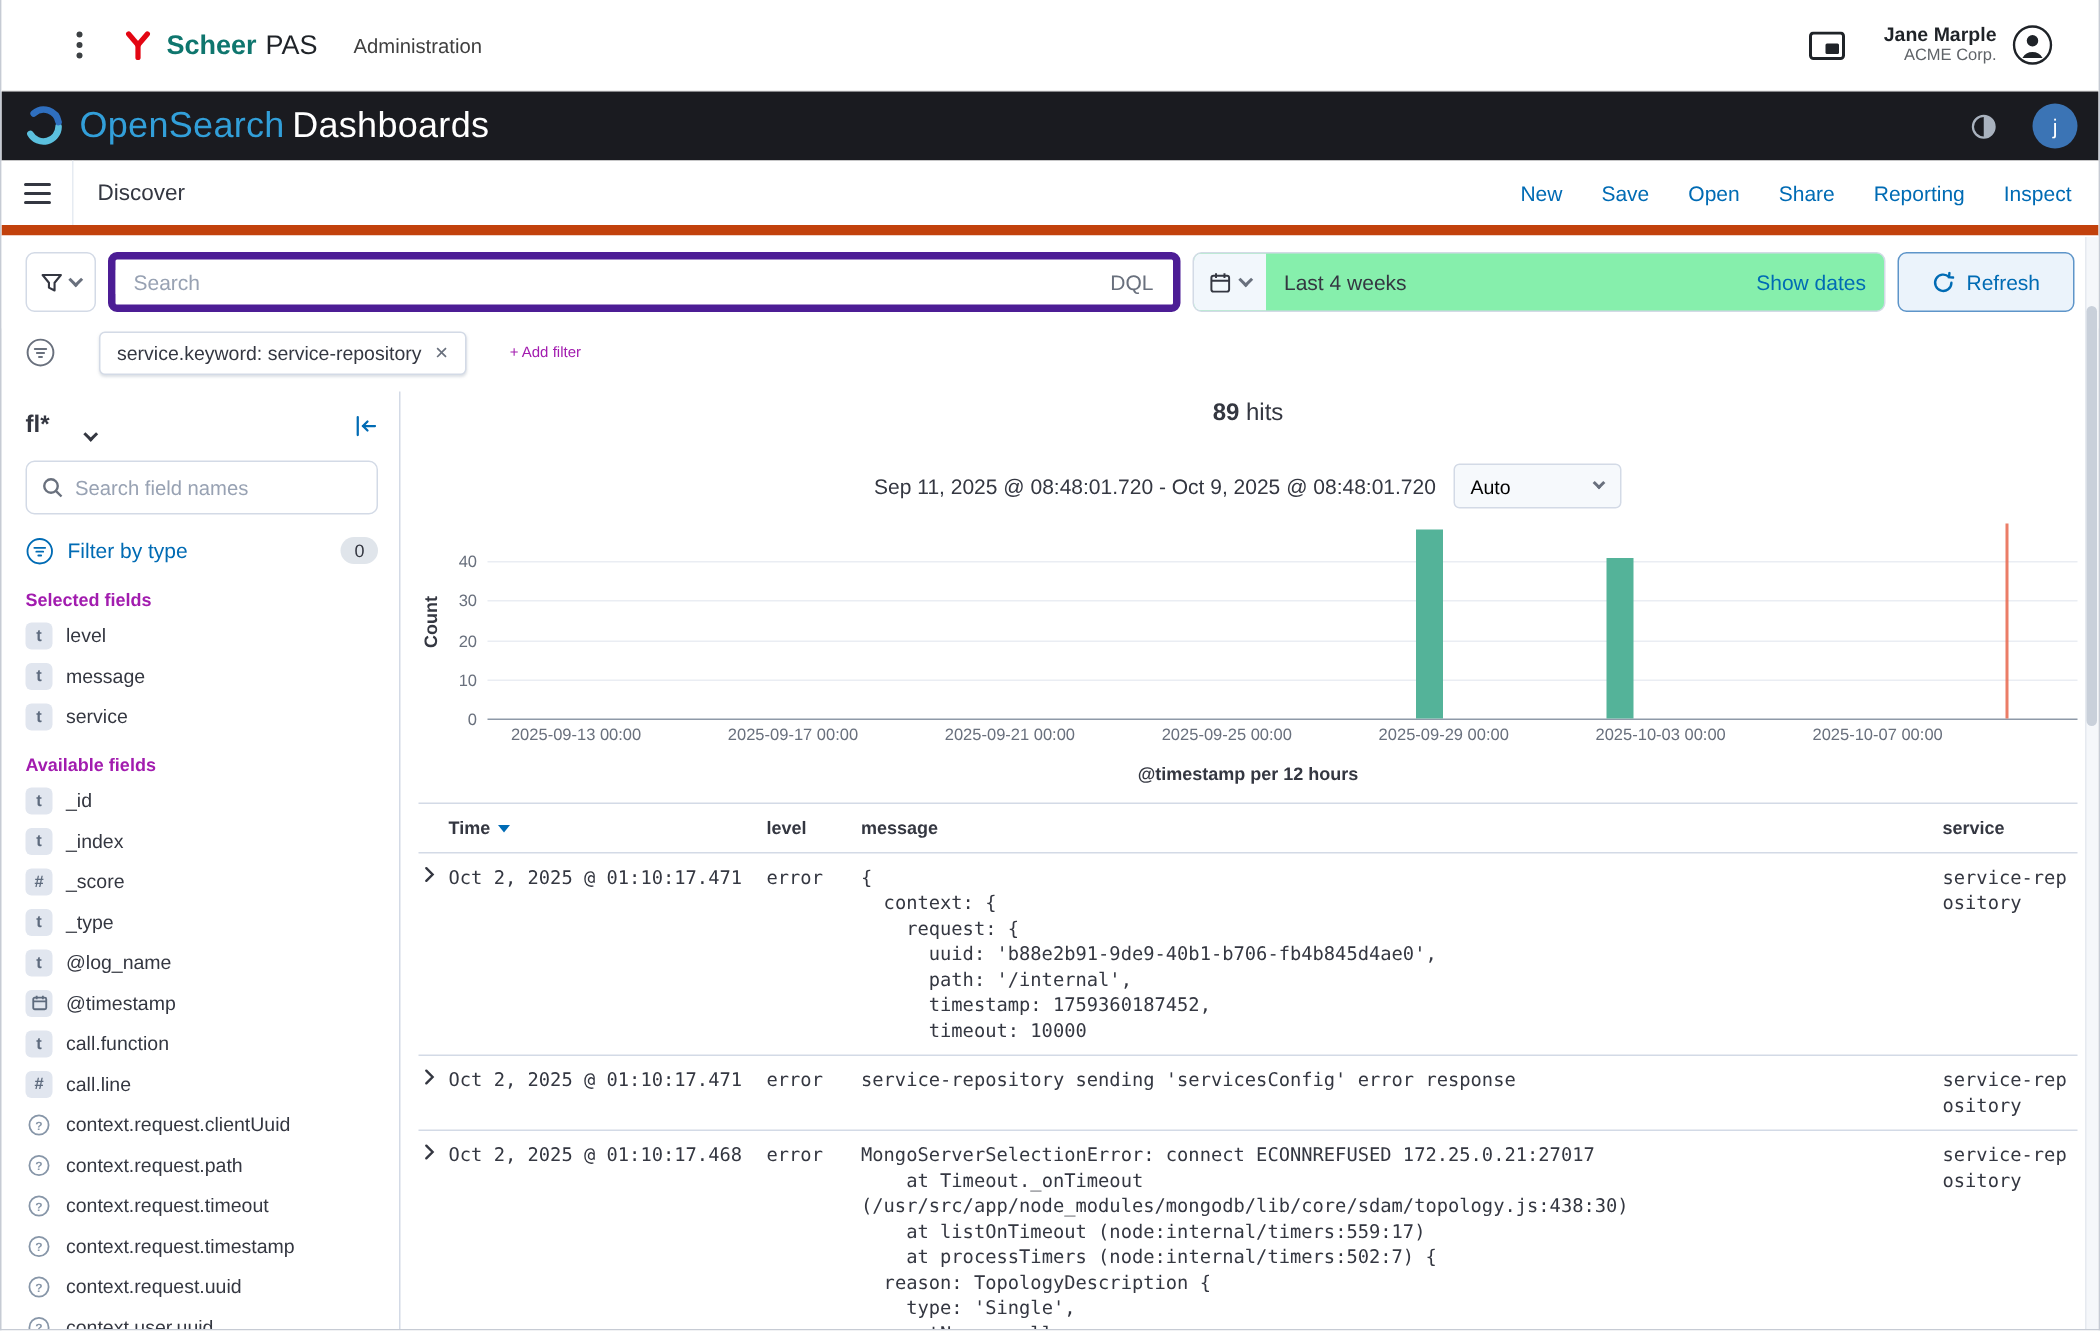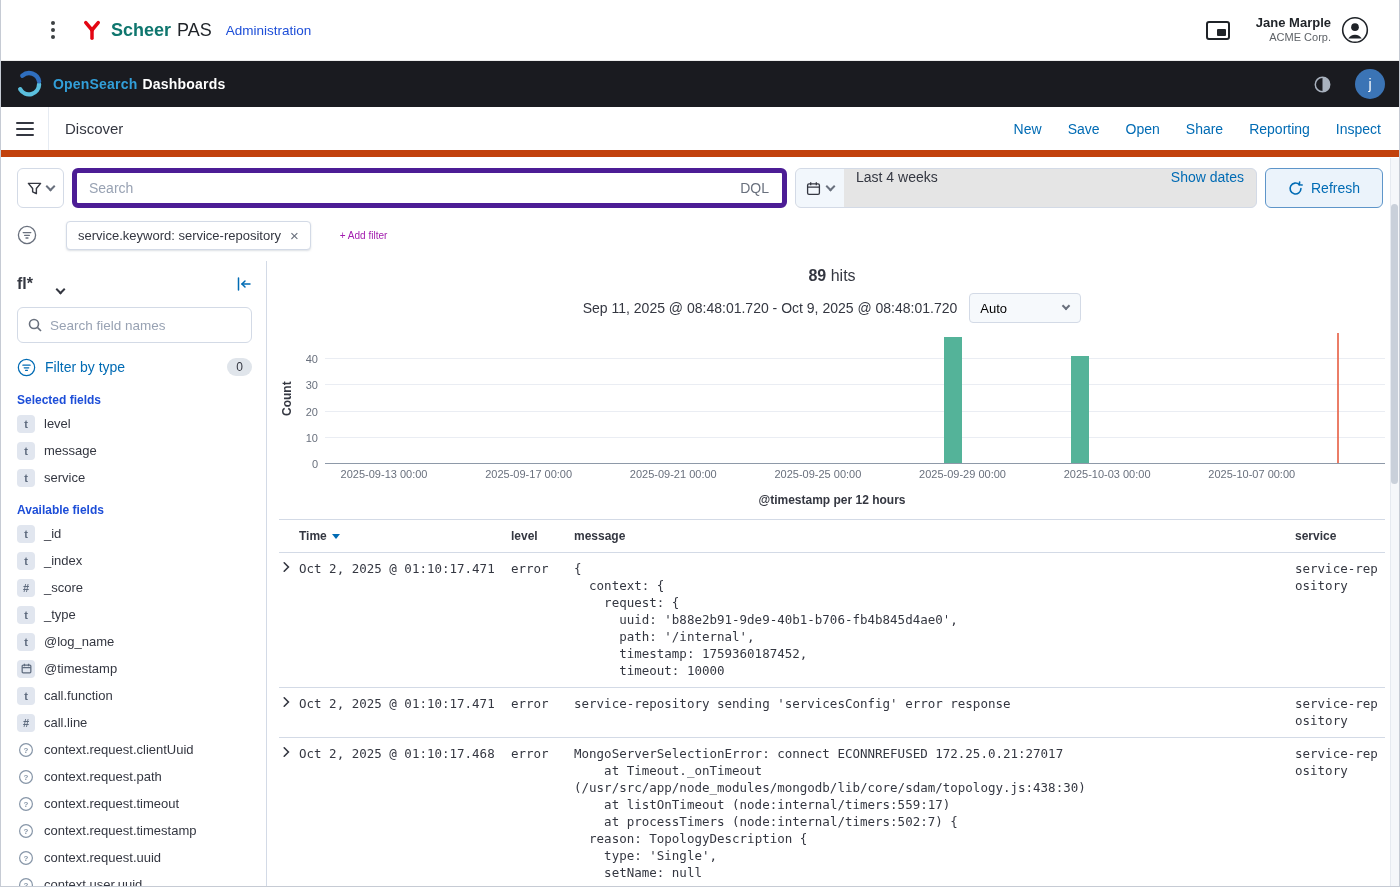--- a/index.html
+++ b/index.html
@@ -9,32 +9,32 @@
     display:flex;flex-direction:column;overflow:hidden;position:relative}
 
   
   .app-bar{height:61px;flex:none;display:flex;align-items:center;padding:0 30px 0 0;
     border-bottom:1px solid #ECECEC;background:#fff}
   .kebab{margin:0 26px 0 50px;display:flex;flex-direction:column;gap:3px;cursor:pointer}
   .kebab i{width:4px;height:4px;border-radius:50%;background:#3C4043;display:block}
   .brand{display:flex;align-items:baseline;gap:6px;margin-left:8px}
   .brand .b1{font-size:18px;font-weight:700;color:#0f766e}
   .brand .b2{font-size:18px;font-weight:400;color:#1F2328}
-  .app-section{margin-left:14px;font-size:13.5px;color:#1d4ed8}
+  .app-section{margin-left:24px;font-size:13.5px;color:#404040}
   .spacer{flex:1}
   .pip-btn{background:none;border:none;cursor:pointer;margin-right:26px;display:flex;align-items:center}
   .user-info{text-align:right;margin-right:10px;line-height:1.25}
   .user-name{font-size:13px;font-weight:700;color:#1F2328}
   .user-org{font-size:11px;color:#5F6368}
   .avatar-btn{background:none;border:none;cursor:pointer;display:flex;align-items:center}
 
   
   .osd-header{height:46px;flex:none;background:#1A1B20;display:flex;align-items:center;
     padding:0 14px;gap:10px}
-  .osd-title{font-size:14px;font-weight:700;letter-spacing:.2px;white-space:nowrap}
+  .osd-title{font-size:24px;font-weight:400;letter-spacing:.2px;white-space:nowrap}
   .osd-title .p1{color:#329FD9}
   .osd-title .p2{color:#FFFFFF;margin-left:5px}
   .theme-btn{background:none;border:none;cursor:pointer;display:flex;margin-right:14px}
   .avatar-j{width:30px;height:30px;border-radius:50%;background:#3B74B5;color:#fff;
     font-size:14px;display:flex;align-items:center;justify-content:center;border:none;cursor:pointer}
 
   
   .nav-bar{height:50px;flex:none;display:flex;align-items:center;
     border-bottom:7px solid #c2410c;background:#fff}
   .nav-toggle{width:48px;height:100%;display:flex;align-items:center;justify-content:center;
@@ -47,21 +47,21 @@
   .query-bar{height:62px;flex:none;display:flex;align-items:center;gap:8px;padding:0 16px;background:#fff}
   .sq-btn{height:40px;border:1px solid #D3DAE6;border-radius:6px;background:#fff;display:flex;
     align-items:center;gap:5px;padding:0 9px;cursor:pointer}
   .search-box{flex:1;height:40px;border:5px solid #4c1d95;border-radius:6px;display:flex;
     align-items:center;background:#fff;overflow:hidden;min-width:0}
   .search-box input{flex:1;border:none;outline:none;font-size:14px;padding:0 12px;
     color:#343741;font-family:inherit;min-width:0}
   .search-box input::placeholder{color:#98A2B3}
   .dql{padding:0 13px;font-size:14px;color:#69707D;background:none;border:none;cursor:pointer;height:100%}
   .date-group{width:462px;flex:none;height:40px;border:1px solid #D3DAE6;border-radius:6px;
-    background:#e5e5e5;display:flex;align-items:flex-start;overflow:hidden}
+    background:#86efac;display:flex;align-items:center;overflow:hidden}
   .cal-btn{height:100%;padding:0 10px;display:flex;align-items:center;gap:6px;
     background:#F2F7FC;border:none;cursor:pointer}
   .date-text{flex:1;padding-left:12px;font-size:14px;color:#343741;cursor:pointer}
   .show-dates{padding:0 12px;color:#006BB4;font-size:14px;background:none;border:none;cursor:pointer}
   .refresh-btn{width:118px;flex:none;height:40px;border:1px solid #5E95C9;border-radius:6px;
     background:#EBF3FB;color:#006BB4;font-size:14px;display:flex;align-items:center;
     justify-content:center;gap:8px;cursor:pointer;font-family:inherit}
 
   
   .filter-bar{height:42px;flex:none;display:flex;align-items:center;gap:29px;padding:0 16px 10px}
@@ -83,32 +83,32 @@
     transform:rotate(45deg);margin-top:-4px;display:inline-block}
   .collapse-btn{background:none;border:none;cursor:pointer;display:flex}
   .sb-search{margin-top:8px;height:36px;border:1px solid #D3DAE6;border-radius:6px;display:flex;
     align-items:center;padding:0 10px;gap:8px;background:#fff}
   .sb-search input{border:none;outline:none;flex:1;font-size:13.5px;font-family:inherit;color:#343741;min-width:0}
   .sb-search input::placeholder{color:#98A2B3}
   .sb-ftype{display:flex;align-items:center;gap:9px;margin-top:10px;height:28px;cursor:pointer;
     background:none;border:none;width:100%;font-family:inherit;padding:0}
   .sb-ftype .lbl{color:#006BB4;font-size:14px;flex:1;text-align:left}
   .count-badge{background:#E0E5EB;border-radius:10px;padding:2px 9px;font-size:12px;color:#343741}
-  .sec-h{font-size:12px;font-weight:700;color:#1d4ed8;margin:12px 0 3px}
+  .sec-h{font-size:12px;font-weight:700;color:#a21caf;margin:12px 0 3px}
   .field-row{display:flex;align-items:center;gap:9px;height:27px;cursor:pointer}
   .fbadge{width:18px;height:18px;border-radius:4px;background:#E1E6EF;color:#5E6B7E;font-size:11px;
     font-weight:700;display:flex;align-items:center;justify-content:center;flex:none}
   .fbadge.unknown,.fbadge.none{background:none}
   .fname{font-size:13px;color:#343741;white-space:nowrap}
 
   
   .main{flex:1;padding:6px 14px 0 12px;display:flex;flex-direction:column;min-width:0;overflow:hidden}
   .hits{text-align:center;font-size:16px;color:#343741}
   .hits .num{font-weight:700}
-  .range-row{display:flex;align-items:center;justify-content:center;gap:12px;margin-top:8px}
+  .range-row{display:flex;align-items:center;justify-content:center;gap:12px;margin-top:24px}
   .range-row .rng{font-size:14px}
   .interval{position:relative;height:30px;min-width:112px;border:1px solid #D3DAE6;border-radius:4px;
     background:#F6F9FC;display:flex;align-items:center;padding:0 30px 0 10px;font-size:13px;cursor:pointer;font-family:inherit}
   .interval .chev{position:absolute;right:11px;border-color:#69707D;width:6px;height:6px}
 
   .chart{display:flex;margin-top:10px;height:131px;flex:none}
   .ylab{writing-mode:vertical-rl;transform:rotate(180deg);font-size:12px;font-weight:700;color:#343741;
     display:flex;align-items:center;justify-content:center;width:16px;flex:none}
   .yticks{width:30px;position:relative;flex:none}
   .ytick{position:absolute;right:7px;transform:translateY(50%);font-size:11px;color:#69707D}

